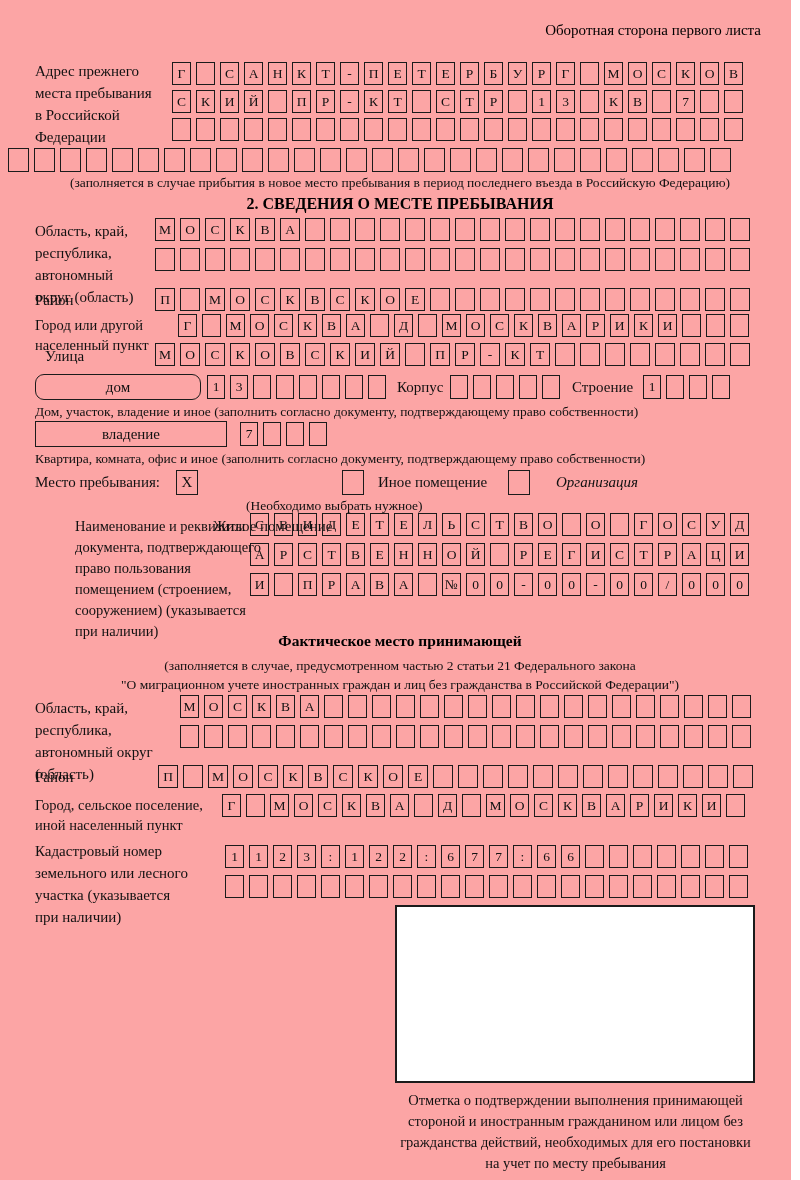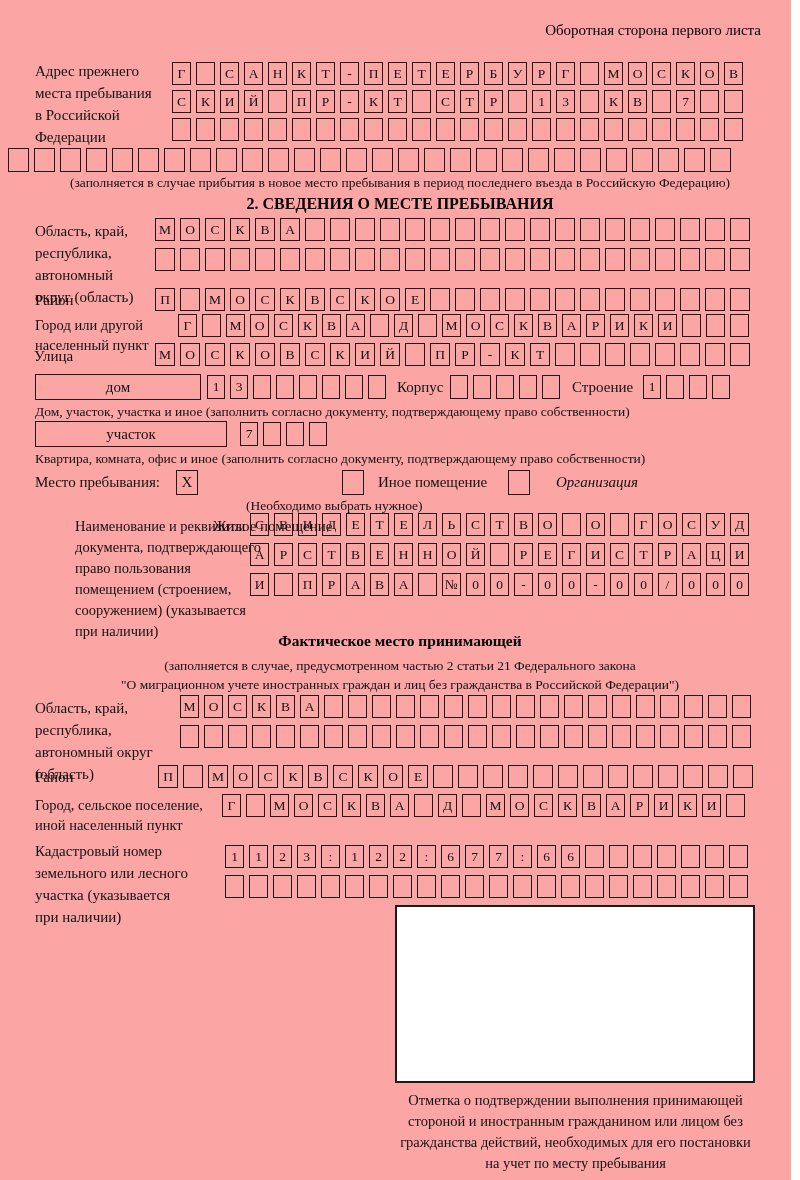--- a/index.html
+++ b/index.html
@@ -290,21 +290,21 @@
       <span class="cell">А</span>
       <span class="cell">Р</span>
       <span class="cell">И</span>
       <span class="cell">К</span>
       <span class="cell">И</span>
       <span class="cell"></span>
       <span class="cell"></span>
       <span class="cell"></span>
     </div>
 
-  <div class="abs lbl" style="left:34px; top:345px;">Улица</div>
+  <div class="abs lbl" style="left:45px; top:345px;">Улица</div>
   <div class="cellrow" style="left:155px; top:343px;">
       <span class="cell">М</span>
       <span class="cell">О</span>
       <span class="cell">С</span>
       <span class="cell">К</span>
       <span class="cell">О</span>
       <span class="cell">В</span>
       <span class="cell">С</span>
       <span class="cell">К</span>
       <span class="cell">И</span>
@@ -318,21 +318,21 @@
       <span class="cell"></span>
       <span class="cell"></span>
       <span class="cell"></span>
       <span class="cell"></span>
       <span class="cell"></span>
       <span class="cell"></span>
       <span class="cell"></span>
       <span class="cell"></span>
     </div>
 
-  <div class="abs widebox" style="left:35px; top:374px; width:166px;">дом</div>
+  <div class="abs widebox" style="left:35px; top:374px; width:166px;border-radius:9px;">дом</div>
   <div class="cellrow p23" style="left:207px; top:375px;">
       <span class="cell">1</span>
       <span class="cell">3</span>
       <span class="cell"></span>
       <span class="cell"></span>
       <span class="cell"></span>
       <span class="cell"></span>
       <span class="cell"></span>
       <span class="cell"></span>
     </div>
@@ -344,23 +344,23 @@
       <span class="cell"></span>
       <span class="cell"></span>
     </div>
   <div class="inline-lbl" style="left:572px; top:379px;">Строение</div>
   <div class="cellrow p23" style="left:643px; top:375px;">
       <span class="cell">1</span>
       <span class="cell"></span>
       <span class="cell"></span>
       <span class="cell"></span>
     </div>
-  <div class="abs note" style="left:35px; top:404px;">Дом, участок, участка и иное (заполнить согласно документу, подтверждающему право собственности)</div>
-
-  <div class="abs widebox" style="left:35px; top:421px; width:192px;">участок</div>
+  <div class="abs note" style="left:35px; top:404px;">Дом, участок, владение и иное (заполнить согласно документу, подтверждающему право собственности)</div>
+
+  <div class="abs widebox" style="left:35px; top:421px; width:192px;">владение</div>
   <div class="cellrow p23" style="left:240px; top:422px;">
       <span class="cell">7</span>
       <span class="cell"></span>
       <span class="cell"></span>
       <span class="cell"></span>
     </div>
   <div class="abs note" style="left:35px; top:451px;">Квартира, комната, офис и иное (заполнить согласно документу, подтверждающему право собственности)</div>
 
   <div class="inline-lbl" style="left:35px; top:474px;">Место пребывания:</div>
   <div class="checkbox" style="left:176px; top:470px;">X</div>

